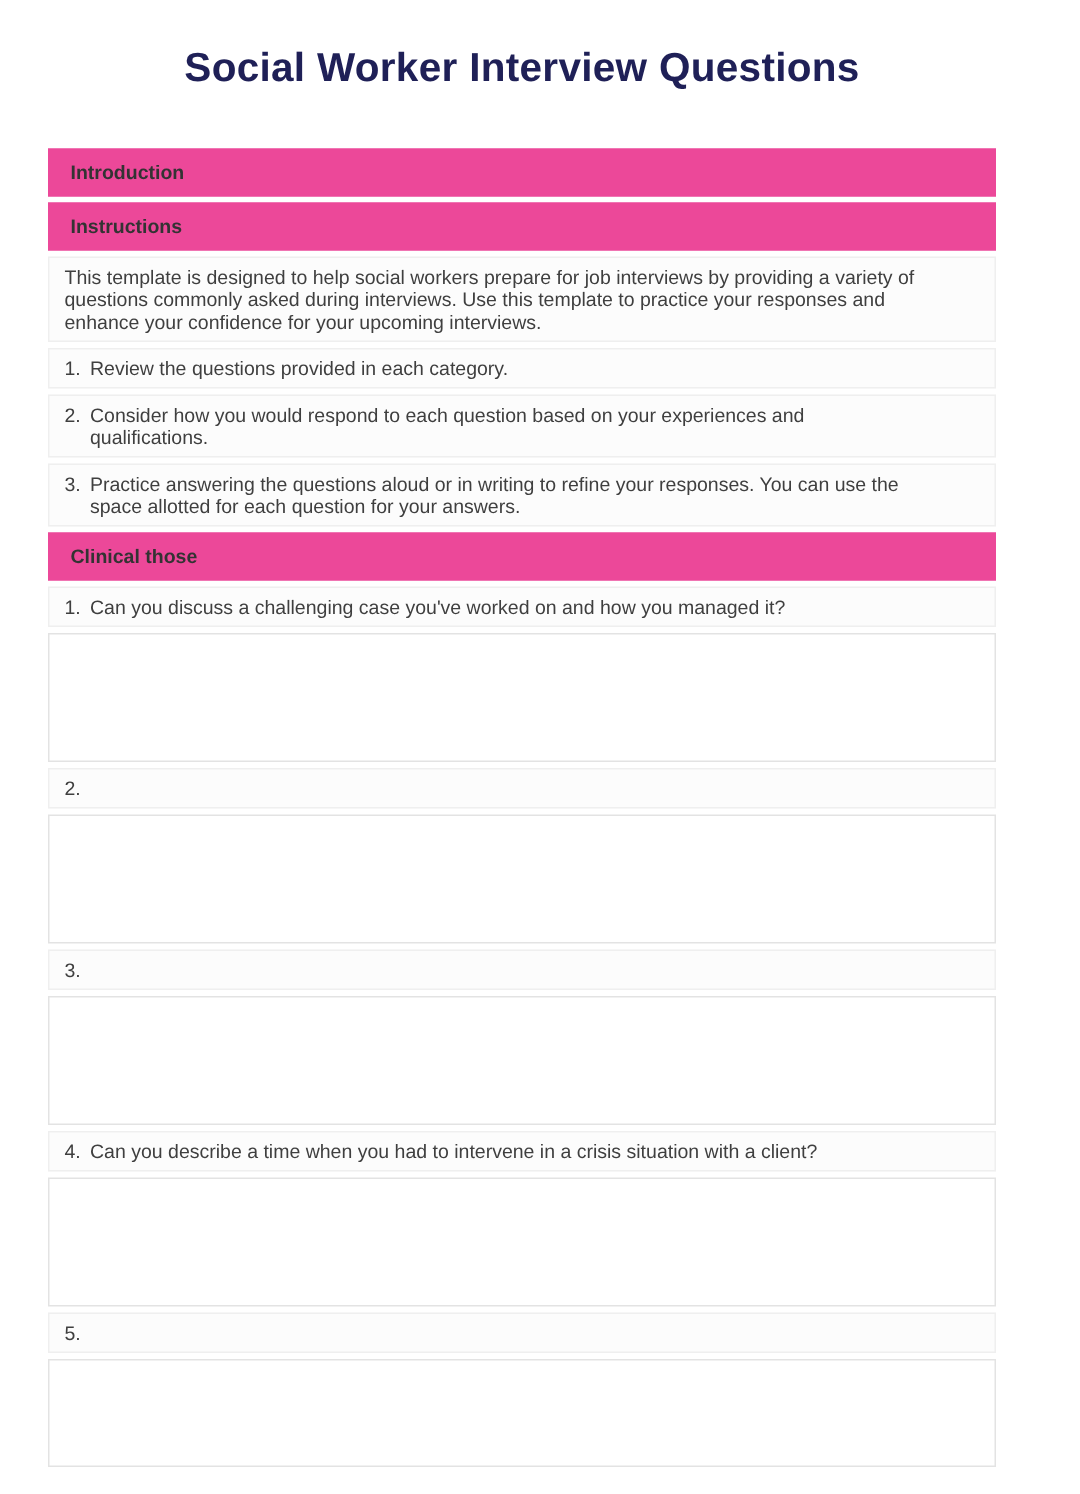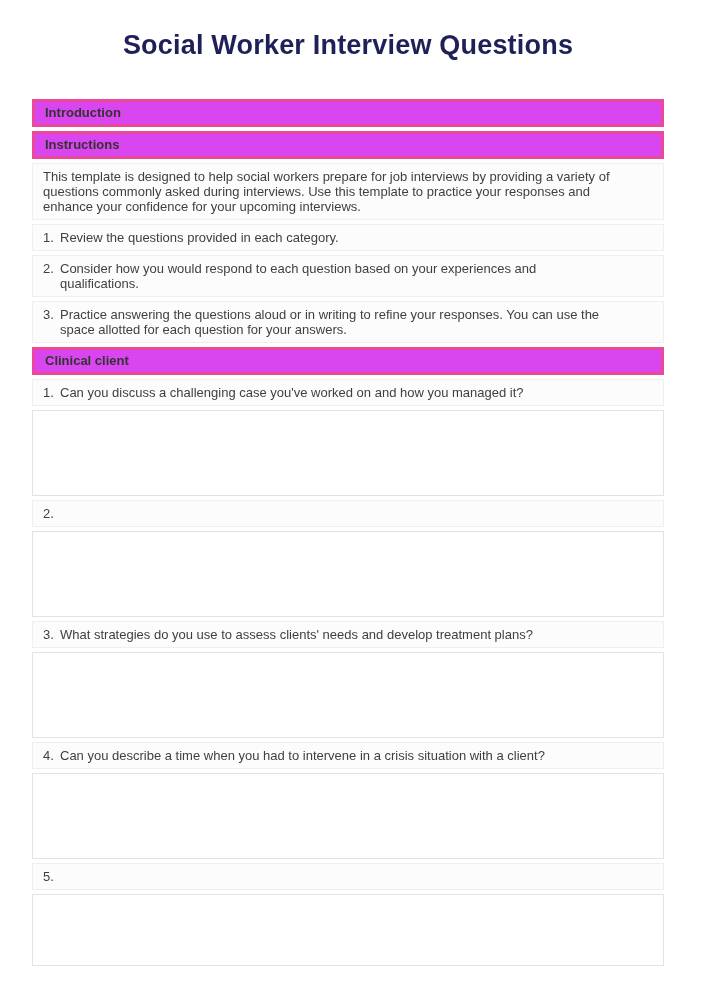--- a/index.html
+++ b/index.html
@@ -29,22 +29,22 @@
     margin: 37px auto 0 auto;
   }
   .row {
     box-sizing: border-box;
     margin-bottom: 4px;
     font-size: 13px;
     line-height: 15px;
     color: #3f3f3f;
   }
   .sec-header {
-    background: #d946ef;
-    border: 3px solid #ec4899;
+    background: #ec4899;
+    border: 5px solid #ec4899;
     padding: 4px 10px;
     font-size: 13px;
     line-height: 14px;
     font-weight: bold;
     color: #333333;
   }
   .text-row {
     background: #fcfcfc;
     border: 1px solid #efefef;
     padding: 5px 10px;
@@ -99,36 +99,35 @@
       <span class="num">2.</span>
       <span class="itm-text">Consider how you would respond to each question based on your experiences and
 qualifications.</span>
     </div>
     <div class="row text-row num-row">
       <span class="num">3.</span>
       <span class="itm-text">Practice answering the questions aloud or in writing to refine your responses. You can use the
 space allotted for each question for your answers.</span>
     </div>
 
-    <div class="row sec-header">Clinical client</div>
+    <div class="row sec-header">Clinical those</div>
 
     <div class="row text-row num-row">
       <span class="num">1.</span>
       <span class="itm-text">Can you discuss a challenging case you've worked on and how you managed it?</span>
     </div>
     <div class="row answer-box"></div>
 
     <div class="row text-row num-row">
       <span class="num">2.</span>
     </div>
     <div class="row answer-box"></div>
 
     <div class="row text-row num-row">
       <span class="num">3.</span>
-      <span class="itm-text">What strategies do you use to assess clients' needs and develop treatment plans?</span>
     </div>
     <div class="row answer-box"></div>
 
     <div class="row text-row num-row">
       <span class="num">4.</span>
       <span class="itm-text">Can you describe a time when you had to intervene in a crisis situation with a client?</span>
     </div>
     <div class="row answer-box"></div>
 
     <div class="row text-row num-row">

